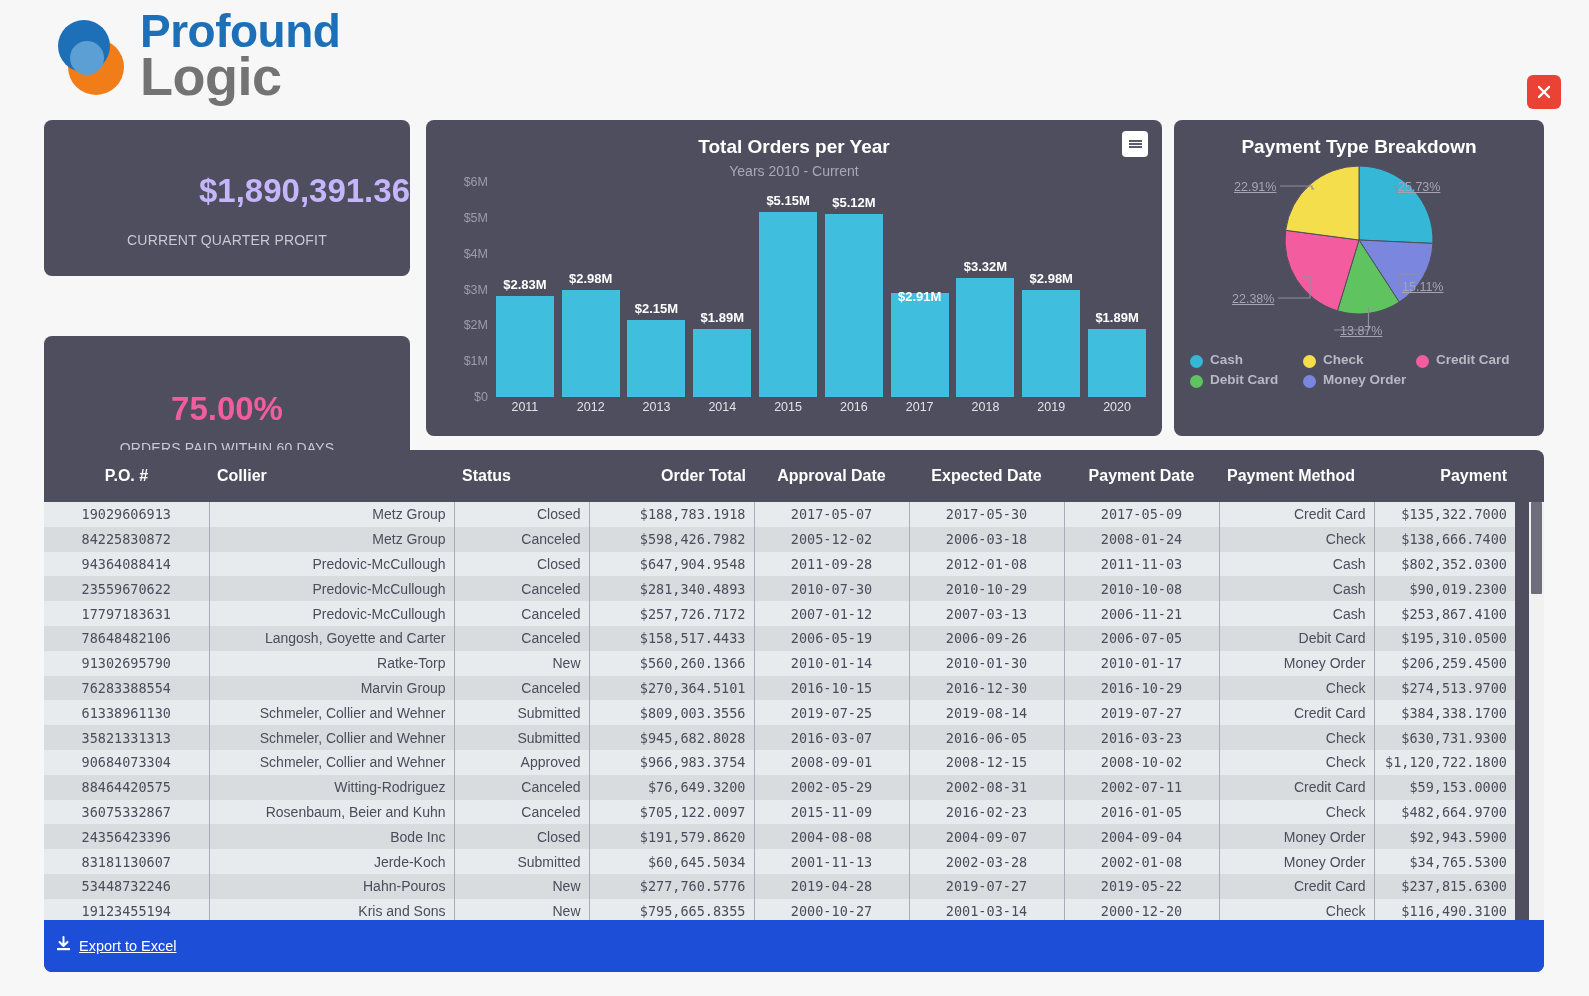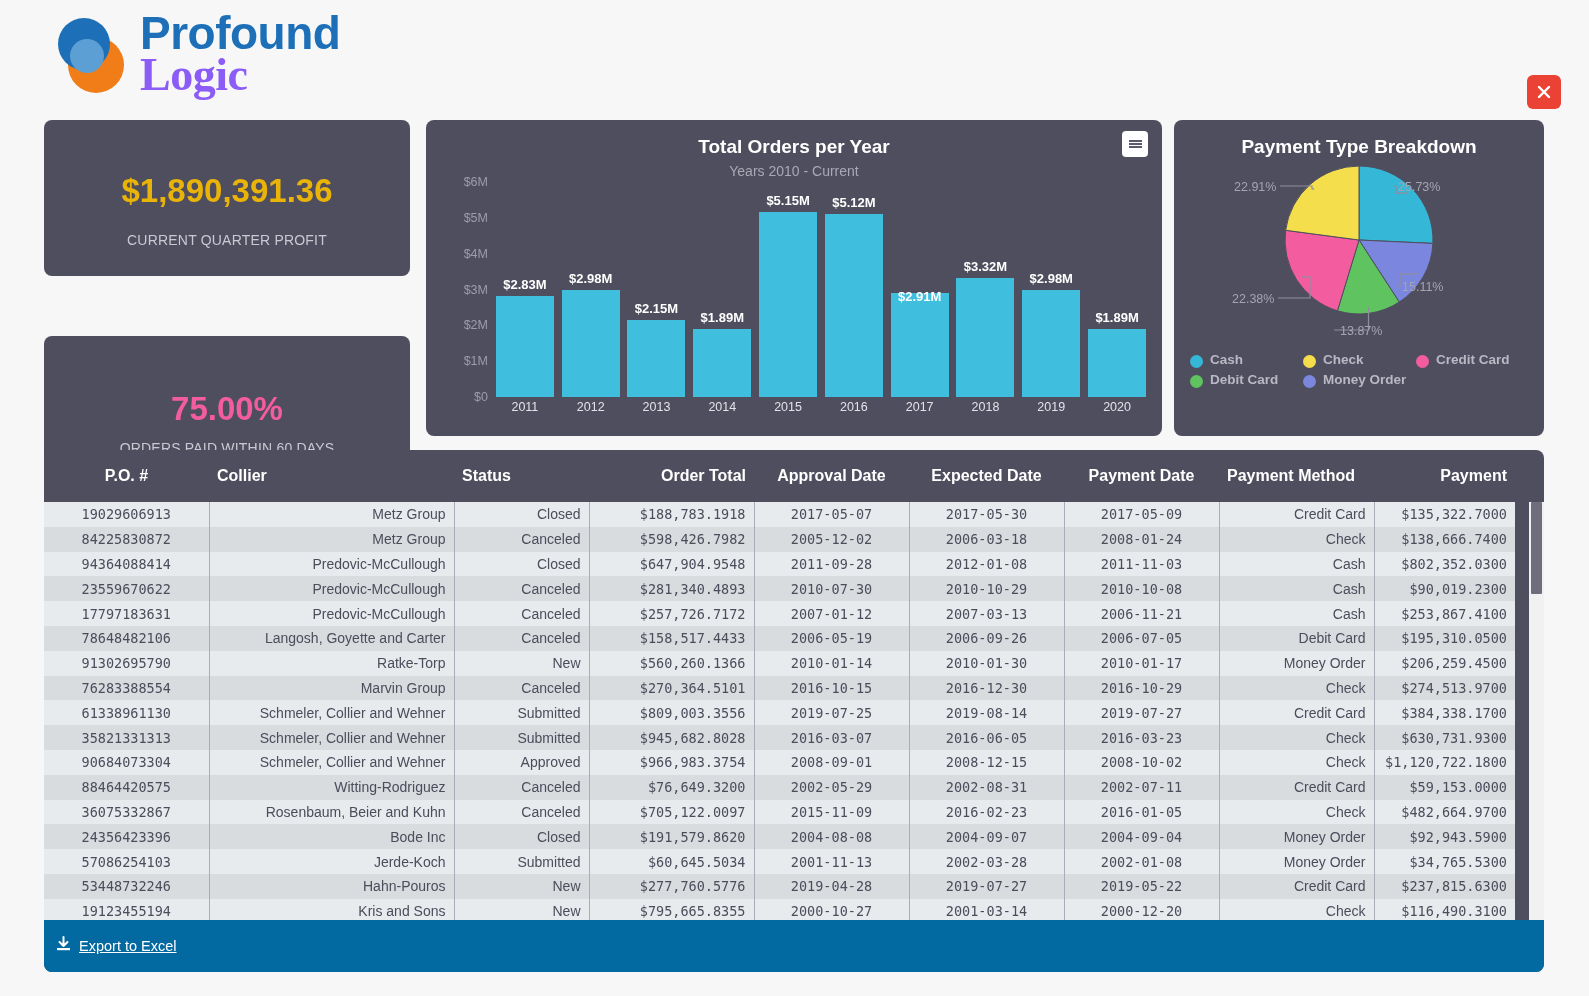--- a/index.html
+++ b/index.html
@@ -12,21 +12,21 @@
     overflow: hidden;
   }
   .page { position: relative; width: 1589px; height: 996px; background: #f7f7f7; }
 
   
   .header { position: absolute; left: 0; top: 0; width: 1589px; height: 112px; }
   .logo { position: absolute; left: 46px; top: 10px; display: flex; align-items: center; }
   .logo-mark { position: relative; width: 88px; height: 88px; flex: 0 0 88px; }
   .logo-text { margin-left: 6px; line-height: 0.92; }
   .logo-line1 { font-size: 46px; font-weight: bold; color: #1d70b8; letter-spacing: -0.5px; }
-  .logo-line2 { font-size: 46px; font-weight: bold; color: #8b5cf6; letter-spacing: -0.5px; font-family: Liberation Serif, serif; }
+  .logo-line2 { font-size: 54px; font-weight: bold; color: #737373; letter-spacing: -0.5px; }
 
   .close-btn {
     position: absolute; right: 28px; top: 75px;
     width: 34px; height: 34px; border-radius: 6px;
     background: #ea4335; border: none; cursor: pointer;
     display: flex; align-items: center; justify-content: center;
   }
   .close-btn svg { display: block; }
 
   
@@ -74,21 +74,21 @@
   .xaxis {
     position: absolute; left: 66px; right: 12px; top: 218px;
     display: flex; justify-content: space-around;
   }
   .xtick { width: 58px; text-align: center; font-size: 12.5px; color: #e3e2ea; }
 
   
   .piecard { position: absolute; left: 1174px; top: 120px; width: 370px; height: 316px; }
   .pie-area { position: absolute; left: 0; top: 38px; width: 370px; height: 185px; }
   .pie-labels { position: absolute; left: 0; top: 0; width: 370px; height: 185px; }
-  .pie-pct { position: absolute; font-size: 12.5px; color: #a5a4b2; white-space: nowrap; }
+  .pie-pct { position: absolute; font-size: 12.5px; color: #a5a4b2; white-space: nowrap; text-decoration: underline; }
   .legend { position: absolute; left: 16px; top: 232px; width: 340px; }
   .legend-row { display: flex; }
   .legend-item { display: flex; align-items: flex-start; width: 113px; margin-bottom: 4px; }
   .legend-dot { width: 13px; height: 13px; border-radius: 50%; margin-right: 7px; margin-top: 3px; flex: 0 0 13px; }
   .legend-txt { font-size: 13.5px; color: #b9b8c4; font-weight: bold; line-height: 1.15; }
 
   
   .tablecard {
     position: absolute; left: 44px; top: 450px; width: 1500px; height: 522px;
     background: #4f4e5e; border-radius: 8px; overflow: hidden;
@@ -114,21 +114,21 @@
 
   .tbl-scroll { position: absolute; left: 0; top: 0; width: 1471px; height: 470px; overflow: hidden; }
   .scrollbar {
     position: absolute; right: 0; top: 52px; width: 15px; height: 418px;
     background: #f1f1f1;
   }
   .scrollthumb { position: absolute; left: 2px; top: 0px; width: 11px; height: 92px; background: #6e6d7c; border-radius: 1px; }
 
   .tbl-footer {
     position: absolute; left: 0; bottom: 0; width: 1500px; height: 52px;
-    background: #0369a1; display: flex; align-items: center; padding-left: 12px;
+    background: #1d4ed8; display: flex; align-items: center; padding-left: 12px;
   }
   .export-link {
     color: #ffffff; font-size: 14.5px; text-decoration: underline; cursor: pointer; margin-left: 8px;
   }
   .dl-icon { display: block; }
 </style>
 </head>
 <body>
 
 <div class="page">
@@ -151,21 +151,21 @@
     <button class="close-btn">
       <span>
         <svg width="18" height="18" viewBox="0 0 18 18">
           <path d="M4 4 L14 14 M14 4 L4 14" stroke="#ffffff" stroke-width="2.4" stroke-linecap="round"></path>
         </svg>
       </span>
     </button>
   </div>
 
   <div class="card kpi-1">
-    <div class="kpi-value" id="kpi0val" style="color: #eab308;">$1,890,391.36</div>
+    <div class="kpi-value" id="kpi0val" style="color: #c4b5fd; text-align: right;">$1,890,391.36</div>
     <div class="kpi-label">CURRENT QUARTER PROFIT</div>
   </div>
 
   <div class="card kpi-2">
     <div class="kpi-value" id="kpi1val" style="color: rgb(244, 92, 160);">75.00%</div>
     <div class="kpi-label">ORDERS PAID WITHIN 60 DAYS</div>
   </div>
 
   <div class="card barcard">
     <div class="chart-title">Total Orders per Year</div>
@@ -471,21 +471,21 @@
               <td class="l txt">Bode Inc</td>
               <td class="l txt">Closed</td>
               <td class="r">$191,579.8620</td>
               <td class="c">2004-08-08</td>
               <td class="c">2004-09-07</td>
               <td class="c">2004-09-04</td>
               <td class="l txt">Money Order</td>
               <td class="r">$92,943.5900</td>
             </tr>
             <tr>
-              <td class="c">57086254103</td>
+              <td class="c">83181130607</td>
               <td class="l txt">Jerde-Koch</td>
               <td class="l txt">Submitted</td>
               <td class="r">$60,645.5034</td>
               <td class="c">2001-11-13</td>
               <td class="c">2002-03-28</td>
               <td class="c">2002-01-08</td>
               <td class="l txt">Money Order</td>
               <td class="r">$34,765.5300</td>
             </tr>
             <tr>

